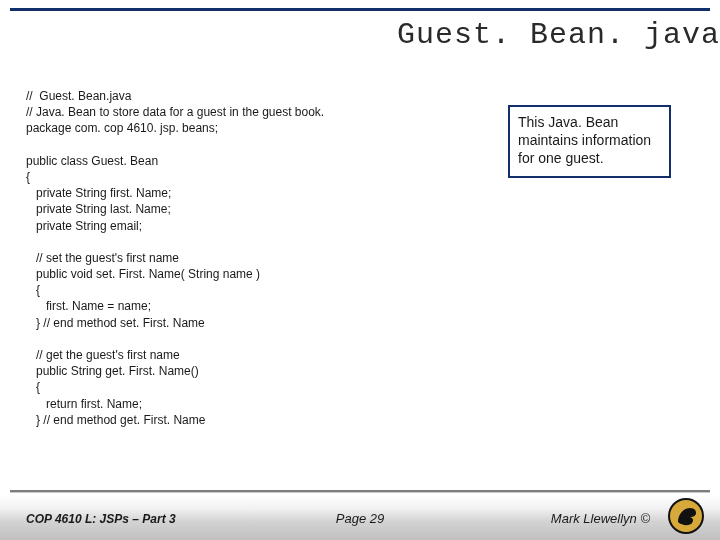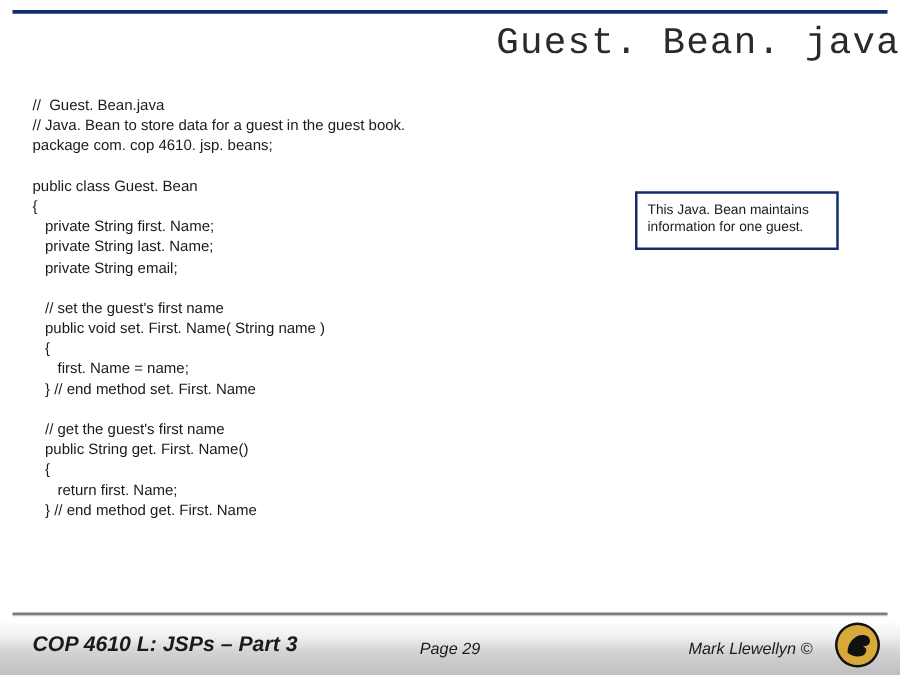--- a/index.html
+++ b/index.html
@@ -27,41 +27,40 @@
     top: 18px;
     left: 0; right: 0;
     text-align: right;
     font-family: "Courier New", monospace;
     font-size: 30px;
     letter-spacing: 1px;
     color: #2a2a2a;
   }
   .code {
     position: absolute;
-    top: 76px;
+    top: 88px;
     left: 26px;
     width: 460px;
     font-family: "Trebuchet MS", Verdana, sans-serif;
     font-size: 12px;
     line-height: 1.35;
     color: #1a1a1a;
     white-space: pre;
   }
   .callout {
     position: absolute;
     top: 105px;
     left: 508px;
     width: 163px;
     border: 2px solid #132f6b;
     background: #ffffff;
     padding: 6px 8px 8px 8px;
-    font-size: 11px;
+    font-size: 14px;
     line-height: 1.3;
     color: #1a1a1a;
-    margin-top: 48px;
   }
   .footer {
     position: absolute;
     left: 0; right: 0;
     bottom: 0;
     height: 50px;
   }
   .footer-sep {
     position: absolute;
     top: 0; left: 10px; right: 10px;
@@ -74,21 +73,21 @@
     left: 0; right: 0; bottom: 0;
     height: 44px;
     background: linear-gradient(#ffffff 0%, #f0f0f0 30%, #d3d3d3 58%, #bfbfbf 100%);
     display: flex;
     align-items: center;
   }
   .footer-left {
     position: absolute;
     left: 26px;
     bottom: 14px;
-    font-size: 17px;
+    font-size: 12px;
     font-style: italic;
     font-weight: bold;
     color: #1a1a1a;
   }
   .footer-center {
     position: absolute;
     left: 0; right: 0;
     bottom: 14px;
     text-align: center;
     font-size: 13px;

